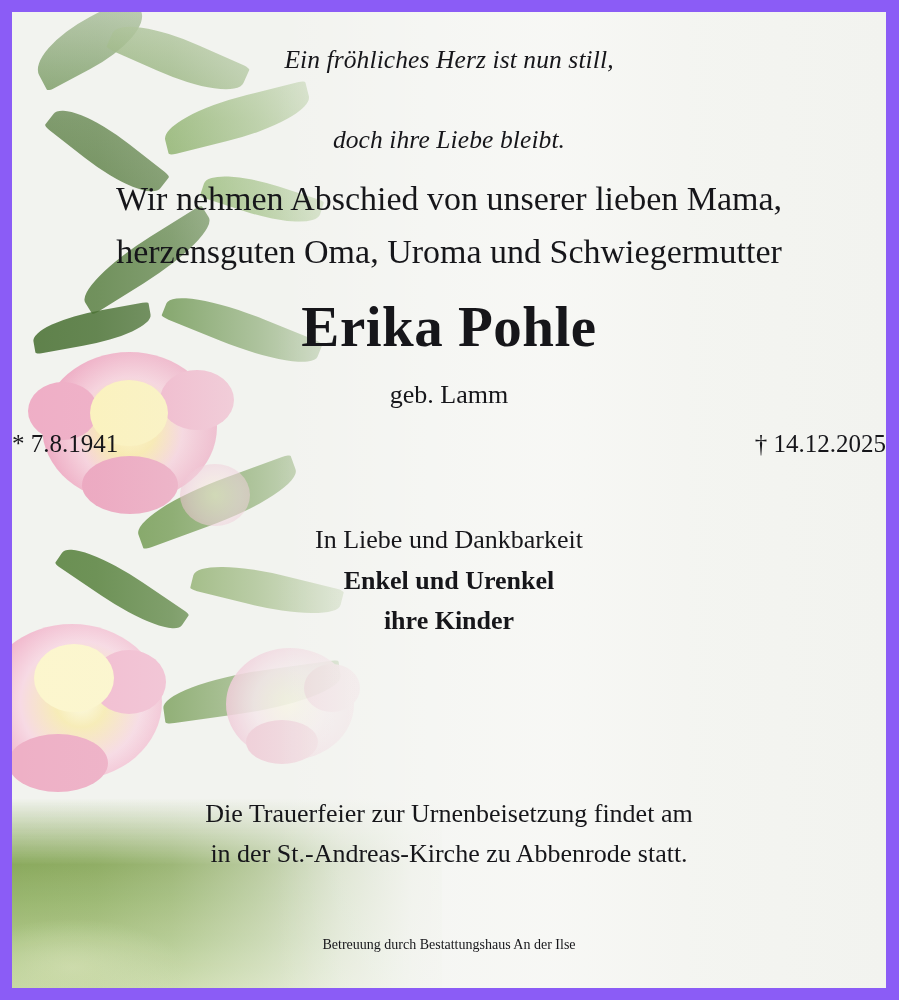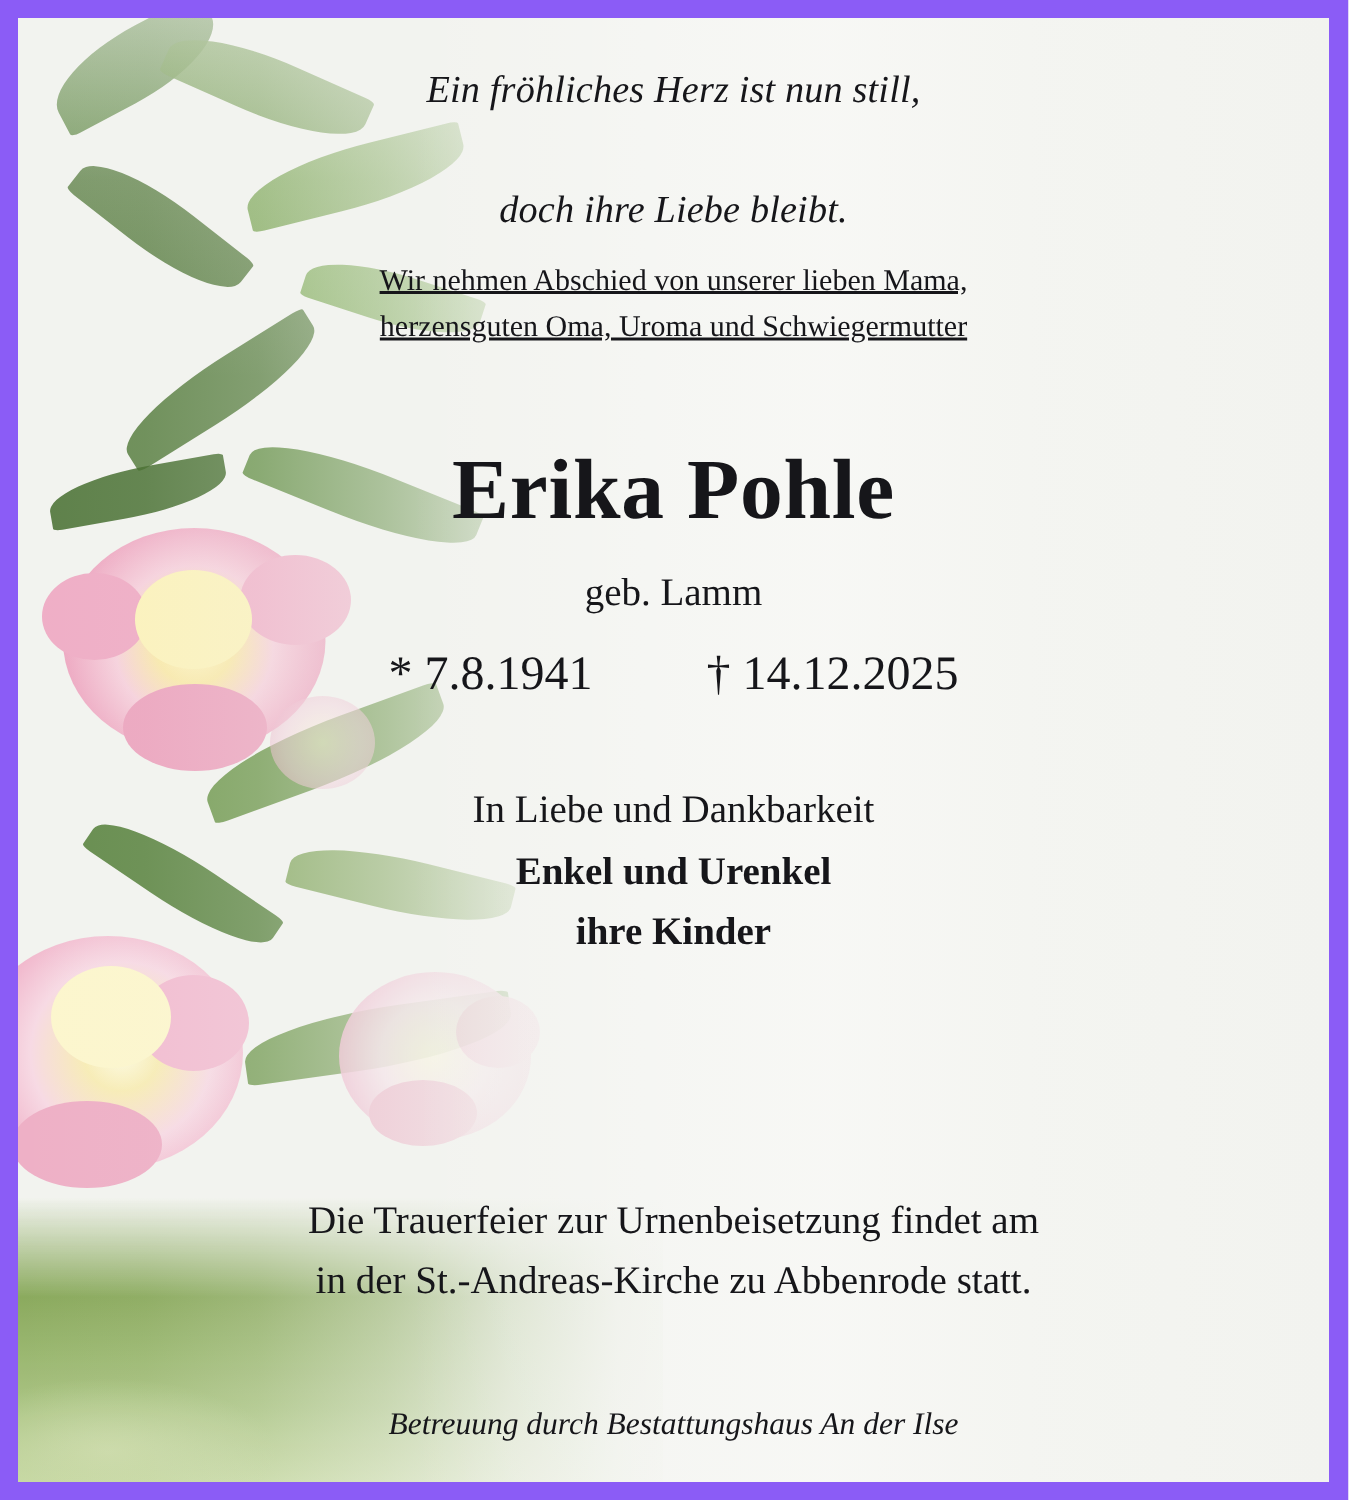--- a/index.html
+++ b/index.html
@@ -137,23 +137,22 @@
     line-height: 1.42;
     letter-spacing: .1px;
   }
   .verse .l2 { display: block; margin-top: 44px; }
 
   .intro {
     position: absolute;
     top: 160px;
     left: 0;
     right: 0;
-    font-size: 20px;
+    font-size: 34px;
     line-height: 1.56;
-    text-decoration: underline;
   }
 
   .name {
     position: absolute;
     top: 282px;
     left: 0;
     right: 0;
     font-size: 57px;
     font-weight: 700;
     letter-spacing: .5px;
@@ -165,23 +164,23 @@
     left: 0;
     right: 0;
     font-size: 26px;
   }
 
   .dates {
     position: absolute;
     top: 418px;
     left: 0;
     right: 0;
-    font-size: 32px;
+    font-size: 25px;
     display: flex;
-    justify-content: center;
+    justify-content: space-between;
     gap: 76px;
   }
   .dates .birth,
   .dates .death { white-space: nowrap; }
 
   .family {
     position: absolute;
     top: 508px;
     left: 0;
     right: 0;
@@ -205,22 +204,21 @@
     right: 0;
     font-size: 26px;
     line-height: 1.52;
   }
 
   .footer {
     position: absolute;
     top: 925px;
     left: 0;
     right: 0;
-    font-size: 21px;
-    font-style: italic;
+    font-size: 14px;
   }
 </style>
 </head>
 <body>
 
 <div id="obituary">
   <div class="inner">
 
     <div class="floral">
       <div class="foliage-base"></div>

